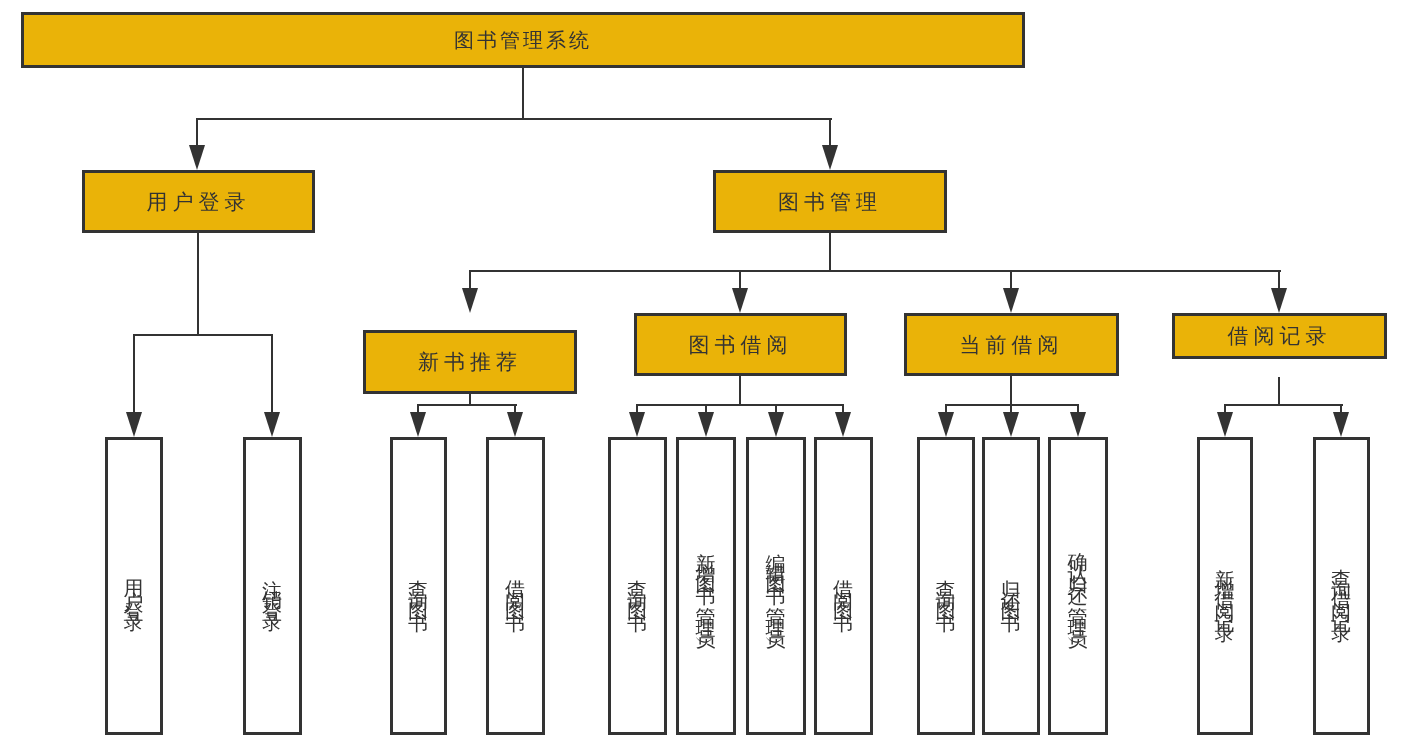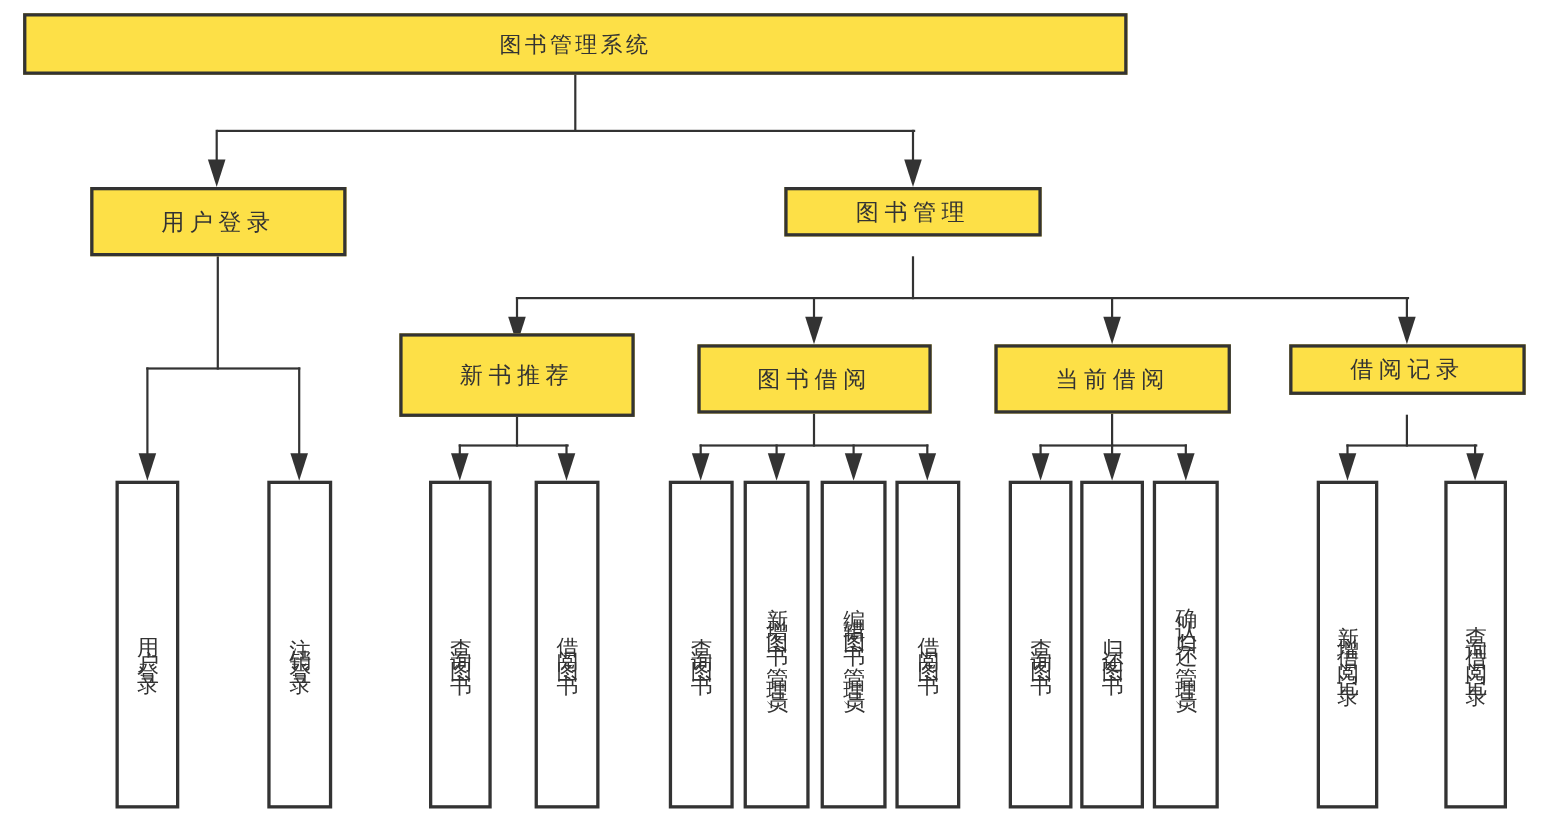--- a/index.html
+++ b/index.html
@@ -3,21 +3,21 @@
 <meta charset="utf-8">
 <style>
   html,body { margin:0; padding:0; background:#ffffff; }
   .canvas {
     position:relative; width:1405px; height:747px; background:#ffffff;
     font-family:"Liberation Sans","DejaVu Sans",sans-serif; color:#333333;
     overflow:hidden;
   }
   .node {
     position:absolute; box-sizing:border-box;
-    border:3px solid #333333; background:#fde047;
+    border:3px solid #333333; background:#eab308;
     display:flex; align-items:center; justify-content:center;
     font-size:21px; letter-spacing:5px; color:#333333;
     white-space:nowrap;
   }
   .node.title { font-size:20px; letter-spacing:3px; }
   .leaf {
     position:absolute; box-sizing:border-box;
     border:3px solid #333333; background:#ffffff;
     display:flex; align-items:center; justify-content:center;
     writing-mode:vertical-lr; text-orientation:mixed;
@@ -97,23 +97,23 @@
   <div class="line" style="left:1224px;top:404px;width:119px;height:2px"></div>
   <div class="line" style="left:1224px;top:404px;width:2px;height:14px"></div>
   <div class="arrow" style="left:1217px;top:412px"></div>
   <div class="line" style="left:1340px;top:404px;width:2px;height:14px"></div>
   <div class="arrow" style="left:1333px;top:412px"></div>
 
   <div class="node title" style="left:21px;top:12px;width:1004px;height:56px">图书管理系统</div>
 
   <div class="node" style="left:82px;top:170px;width:233px;height:63px">用户登录</div>
 
-  <div class="node" style="left:713px;top:170px;width:234px;height:45px">图书管理</div>
+  <div class="node" style="left:713px;top:170px;width:234px;height:63px">图书管理</div>
 
-  <div class="node" style="left:363px;top:303px;width:214px;height:76px">新书推荐</div>
+  <div class="node" style="left:363px;top:330px;width:214px;height:64px">新书推荐</div>
 
   <div class="node" style="left:634px;top:313px;width:213px;height:63px">图书借阅</div>
 
   <div class="node" style="left:904px;top:313px;width:215px;height:63px">当前借阅</div>
 
   <div class="node" style="left:1172px;top:313px;width:215px;height:46px">借阅记录</div>
 
   <div class="leaf" style="left:105px;width:58px">用户登录</div>
 
   <div class="leaf" style="left:243px;width:59px">注销登录</div>

